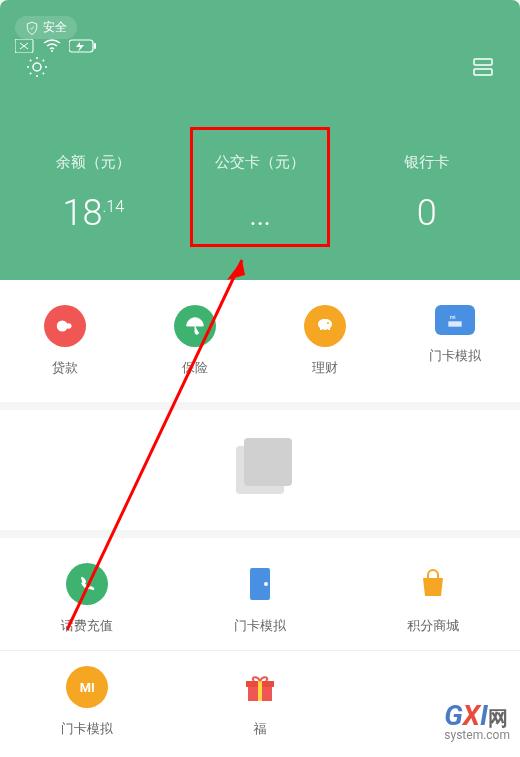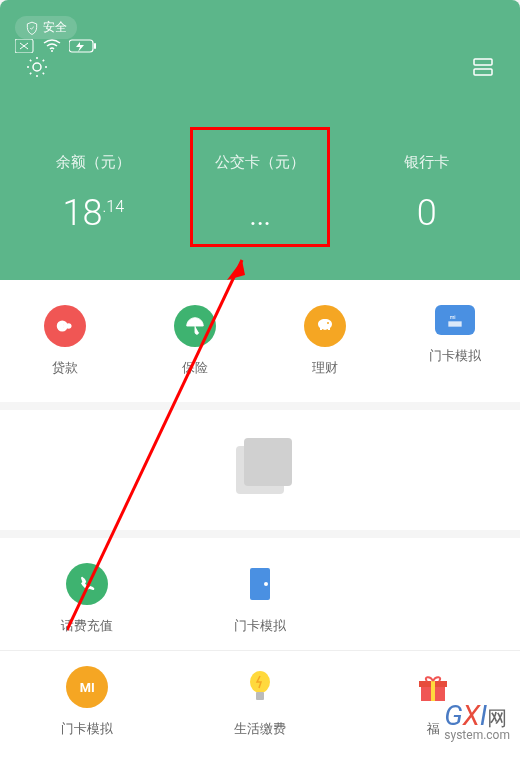--- a/index.html
+++ b/index.html
@@ -151,21 +151,21 @@
       gap: 0;
     }
     .watermark {
       position: absolute;
       bottom: 15px;
       right: 10px;
       z-index: 20;
     }
     .watermark-text {
       font-size: 28px;
-      font-weight: normal;
+      font-weight: bold;
       font-style: italic;
       color: #4a7bc4;
     }
     .watermark-text span {
       color: #e74c3c;
     }
     .watermark-sub {
       font-size: 12px;
       color: #888;
       margin-top: -4px;
@@ -302,38 +302,37 @@
   </div>
   <div class="grid-item">
     <div class="grid-icon" style="background:transparent">
       <svg width="28" height="36" viewBox="0 0 28 36">
           <rect x="4" y="2" width="20" height="32" rx="2" fill="#4a90e2"></rect>
           <circle cx="20" cy="18" r="2" fill="white"></circle>
         </svg>
     </div>
     <div class="grid-label">门卡模拟</div>
   </div>
+  <div class="grid-item">
+    <div class="grid-icon" style="background:transparent">
+      <svg width="32" height="32" viewBox="0 0 32 32">
+          <path d="M6 10h20l-2 18H8z" fill="#f5a623"></path>
+          <path d="M11 10V7a5 5 0 0110 0v3" fill="none" stroke="#f5a623" stroke-width="2"></path>
+        </svg>
+    </div>
+    <div class="grid-label">积分商城</div>
+  </div>
   <div class="divider"></div>
   <div class="grid-item">
     <div class="grid-icon" style="background:#f5a623">
       <svg width="22" height="22" viewBox="0 0 24 24">
           <text x="4" y="17" fill="white" font-size="14" font-weight="bold">MI</text>
         </svg>
     </div>
     <div class="grid-label">门卡模拟</div>
-  </div>
-  <div class="grid-item">
-    <div class="grid-icon" style="background:transparent">
-      <svg width="26" height="34" viewBox="0 0 26 34">
-          <ellipse cx="13" cy="12" rx="10" ry="11" fill="#ffd93d"></ellipse>
-          <rect x="9" y="22" width="8" height="8" rx="1" fill="#bbb"></rect>
-          <path d="M13 6l-3 6h4l-2 6" fill="none" stroke="#f5a623" stroke-width="1.5"></path>
-        </svg>
-    </div>
-    <div class="grid-label">生活缴费</div>
   </div>
   <div class="grid-item">
     <div class="grid-icon" style="background:transparent">
       <svg width="32" height="32" viewBox="0 0 32 32">
           <rect x="4" y="14" width="24" height="16" fill="#f05654"></rect>
           <rect x="2" y="10" width="28" height="6" fill="#e74c3c"></rect>
           <rect x="14" y="10" width="4" height="20" fill="#ffd93d"></rect>
           <path d="M16 10c-3-6-10-4-6 0M16 10c3-6 10-4 6 0" fill="none" stroke="#f05654" stroke-width="2"></path>
         </svg>
     </div>

